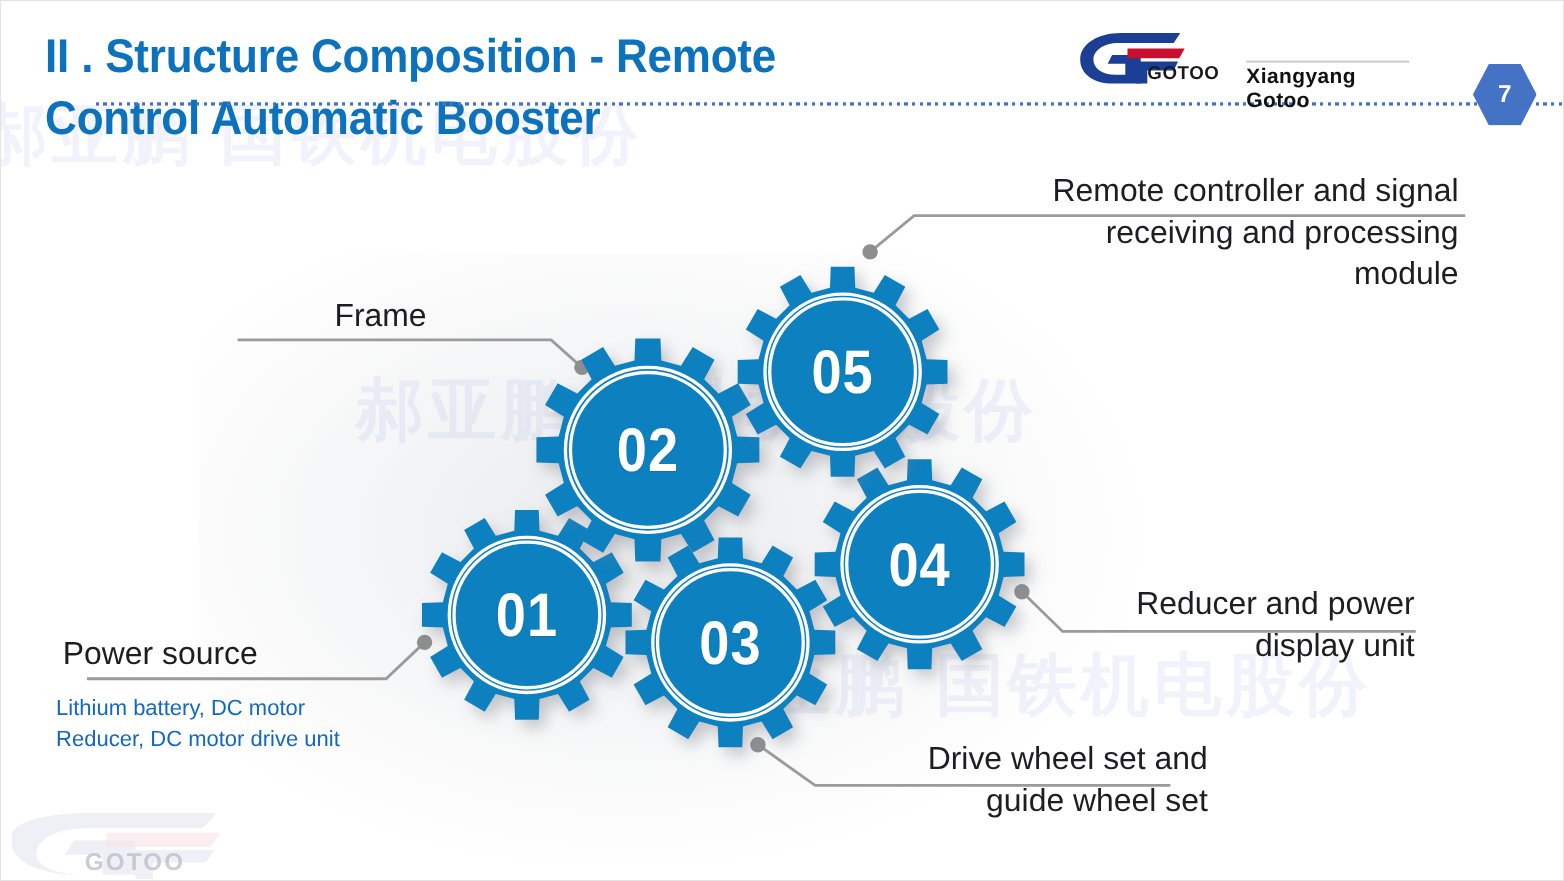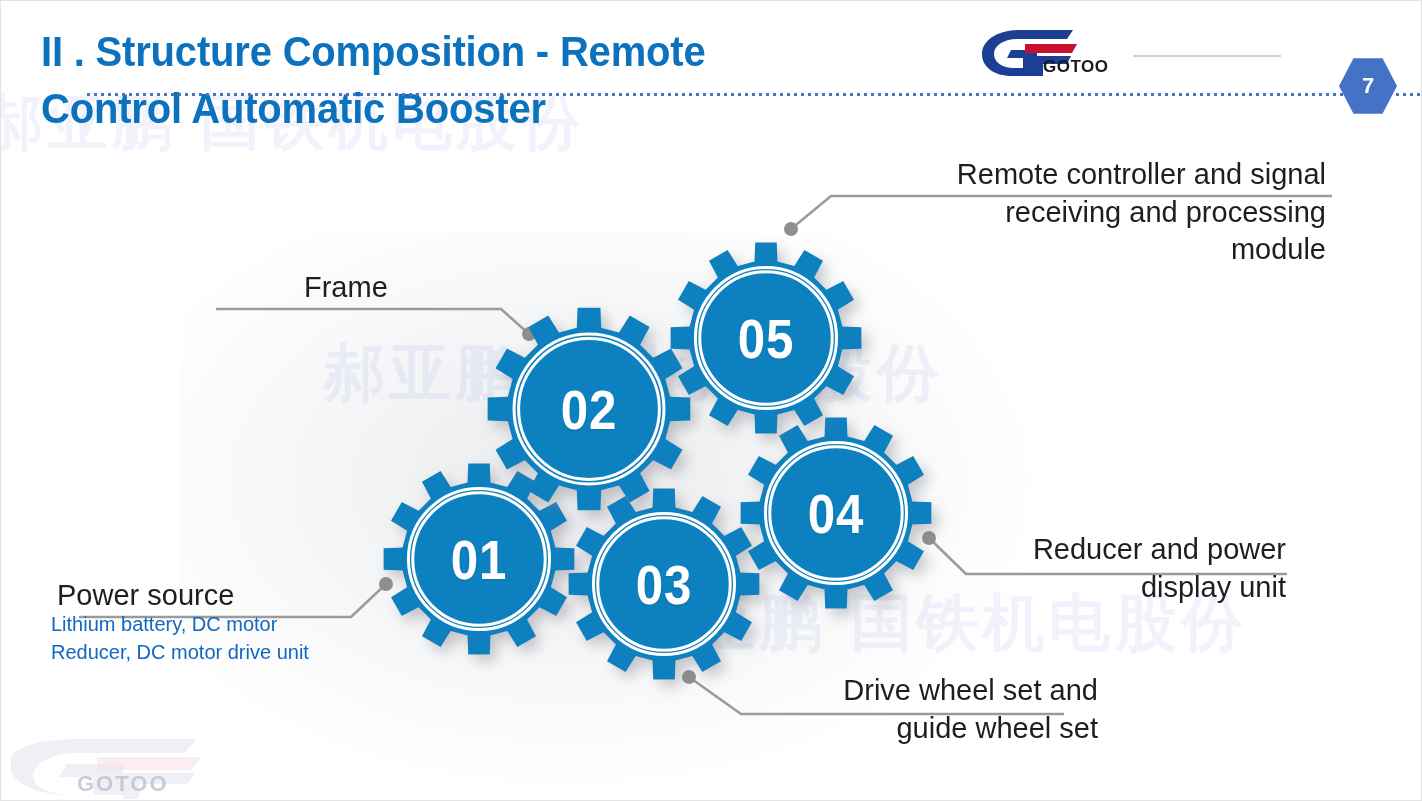--- a/index.html
+++ b/index.html
@@ -166,20 +166,21 @@
   <div class="dotted-rule"></div>
 
   <div class="logo-block">
     <svg class="logo-mark" viewBox="0 0 100 52">
       <path d="M38 3 H92 L86 12 H36 C22 12 13 19 13 27 C13 35 21 41 33 41 L42 41 L42 31 L26 31 L30 23 L56 23 L56 49 L31 49 C13 49 1 40 1 27 C1 13 17 3 38 3 Z" fill="#1B3F95"></path>
       <path d="M44 17 H96 L91 26 H44 Z" fill="#C8102E"></path>
       <path d="M47 29 H90 L86 37 H62 L62 49 H52 L52 29 Z" fill="#1B3F95"></path>
     </svg>
     <div class="logo-gotoo">GOTOO</div>
     <div class="logo-sep"></div>
+    <div class="logo-py">Xiangyang Gotoo</div>
   </div>
 
   <div class="page-badge">7</div>
 
   <svg class="gear-layer" viewBox="0 0 1422 801">
     <defs>
       <filter id="gshadow" x="-40%" y="-40%" width="180%" height="180%">
         <feDropShadow dx="6" dy="7" stdDeviation="7" flood-color="#7b8088" flood-opacity="0.42"></feDropShadow>
       </filter>
     </defs>
@@ -234,21 +235,21 @@
   <div id="callout-text">
       <div class="label left" style="left: 284px; top: 268px; margin-left: 19px;">Frame</div>
       <div class="label right" style="left: 845px; top: 155px; width: 480px;">Remote controller and signal
 receiving and processing
 module</div>
       <div class="label right" style="left: 880px; top: 530px; width: 405px;">Reducer and power
 display unit</div>
       <div class="label right" style="left: 732px; top: 671px; width: 365px;">Drive wheel set and
 guide wheel set</div>
       <div class="label left" style="left: 56px; top: 576px;">Power source</div>
-      <div class="sublabel" style="left: 50px; top: 609px;">Lithium battery, DC motor
+      <div class="sublabel" style="left: 50px; top: 629px;">Lithium battery, DC motor
 Reducer, DC motor drive unit</div>
     </div>
 
   <svg class="footer-logo" viewBox="0 0 200 62">
     <path d="M70 2 H186 L173 16 H66 C40 16 22 27 22 39 C22 50 38 58 62 58 L82 58 L82 40 L48 40 L56 27 H112 V58 H58 C22 58 -2 44 -2 26 C-2 10 30 2 70 2 Z" fill="#9aa3c8" opacity="0.55"></path>
     <path d="M86 20 H190 L180 33 H86 Z" fill="#e9a8b0" opacity="0.65"></path>
     <path d="M92 36 H184 L176 47 H128 V62 H112 V36 Z" fill="#9aa3c8" opacity="0.55"></path>
   </svg>
   <div class="footer-gotoo">GOTOO</div>
 

